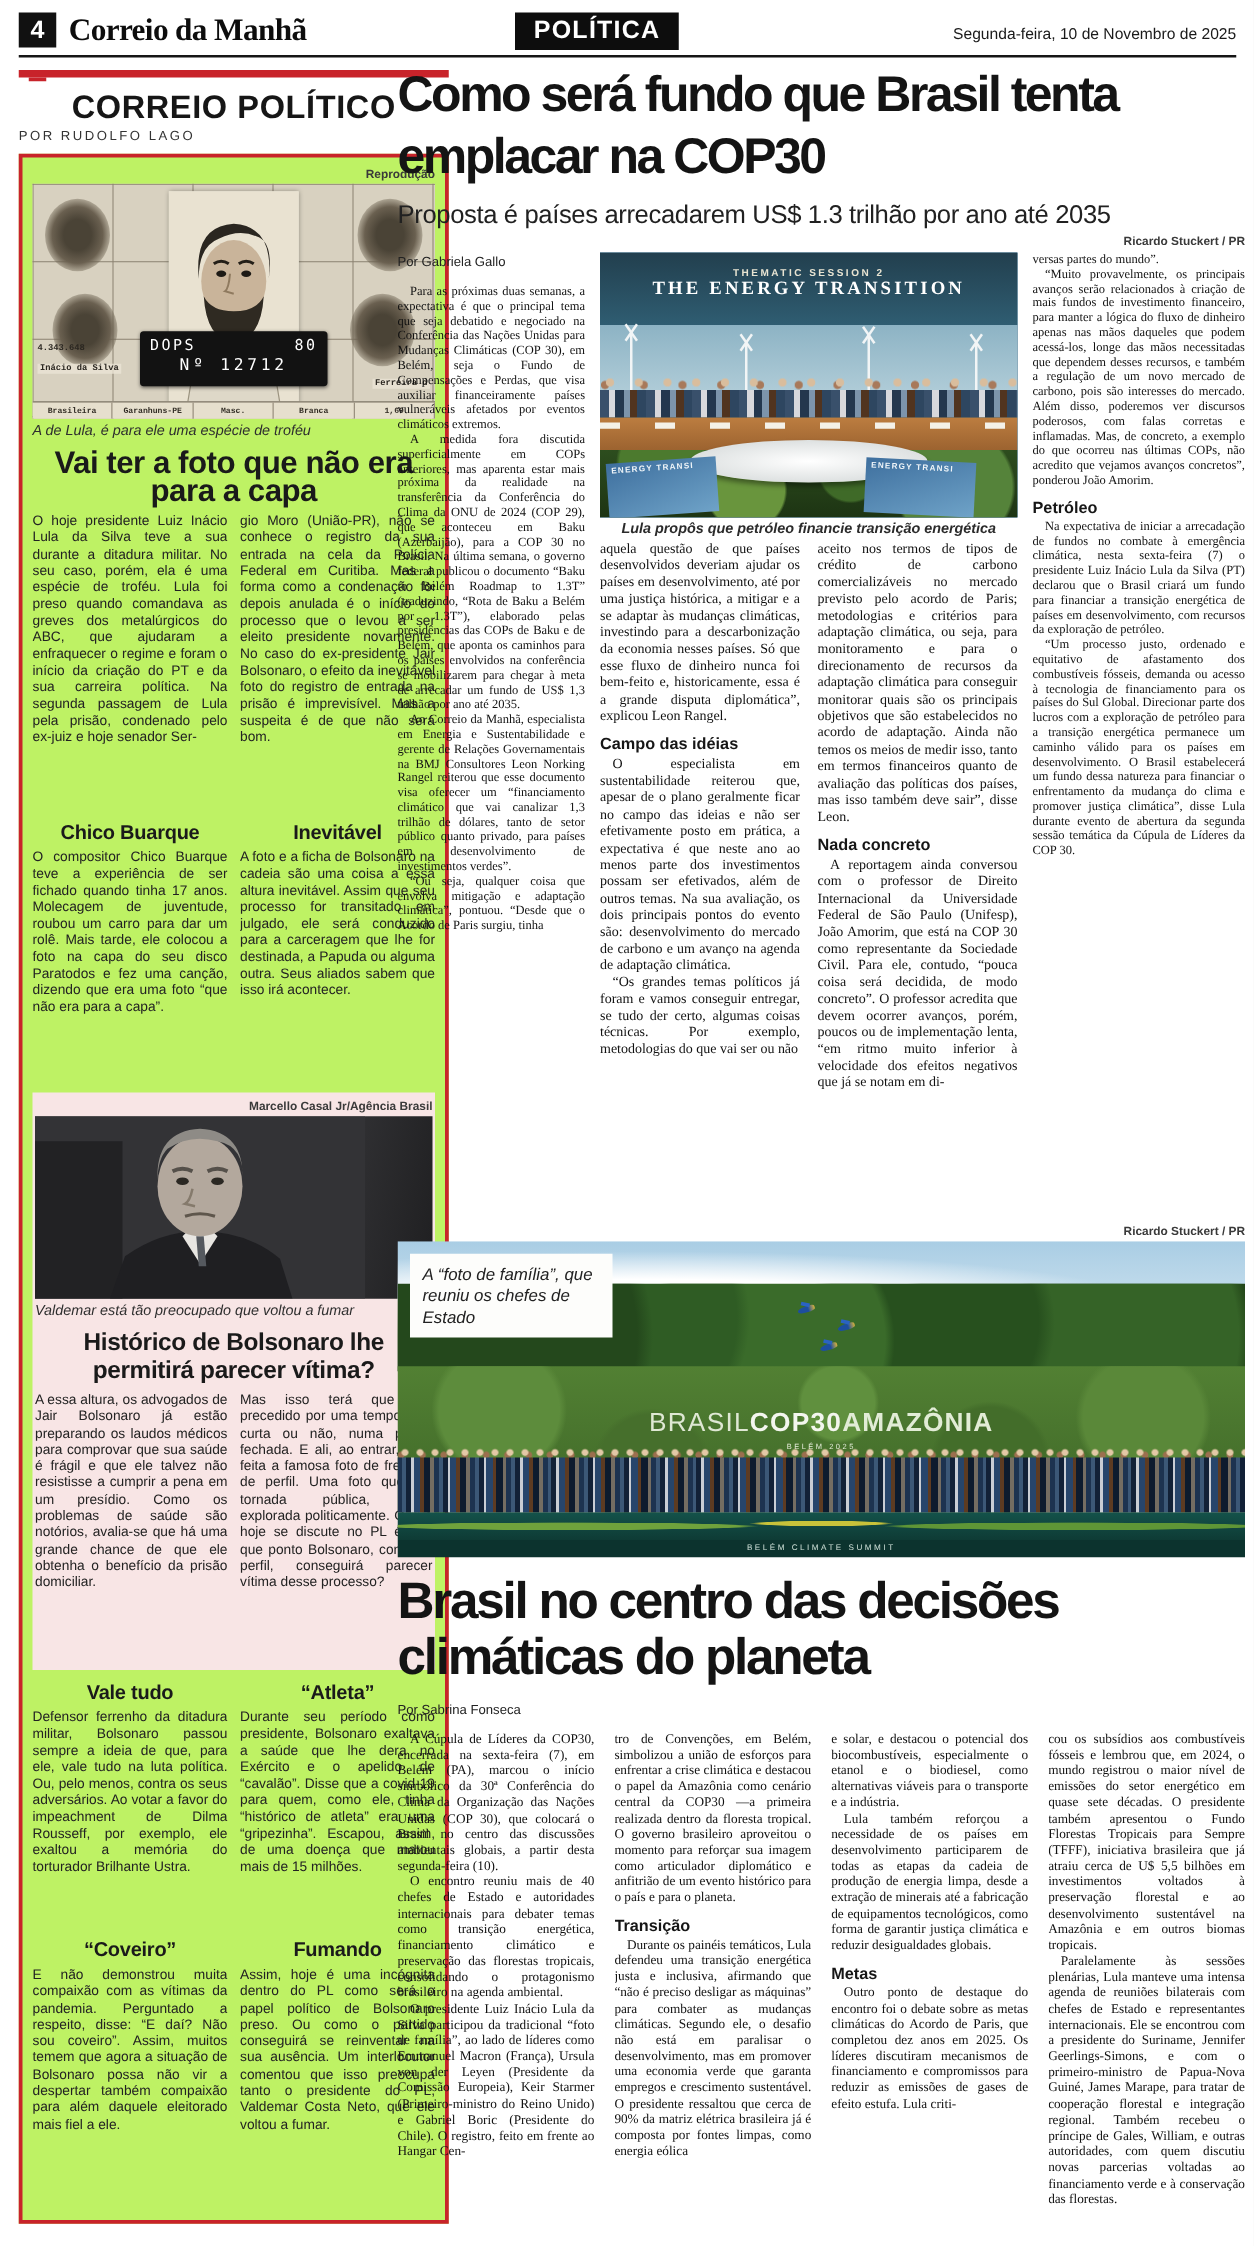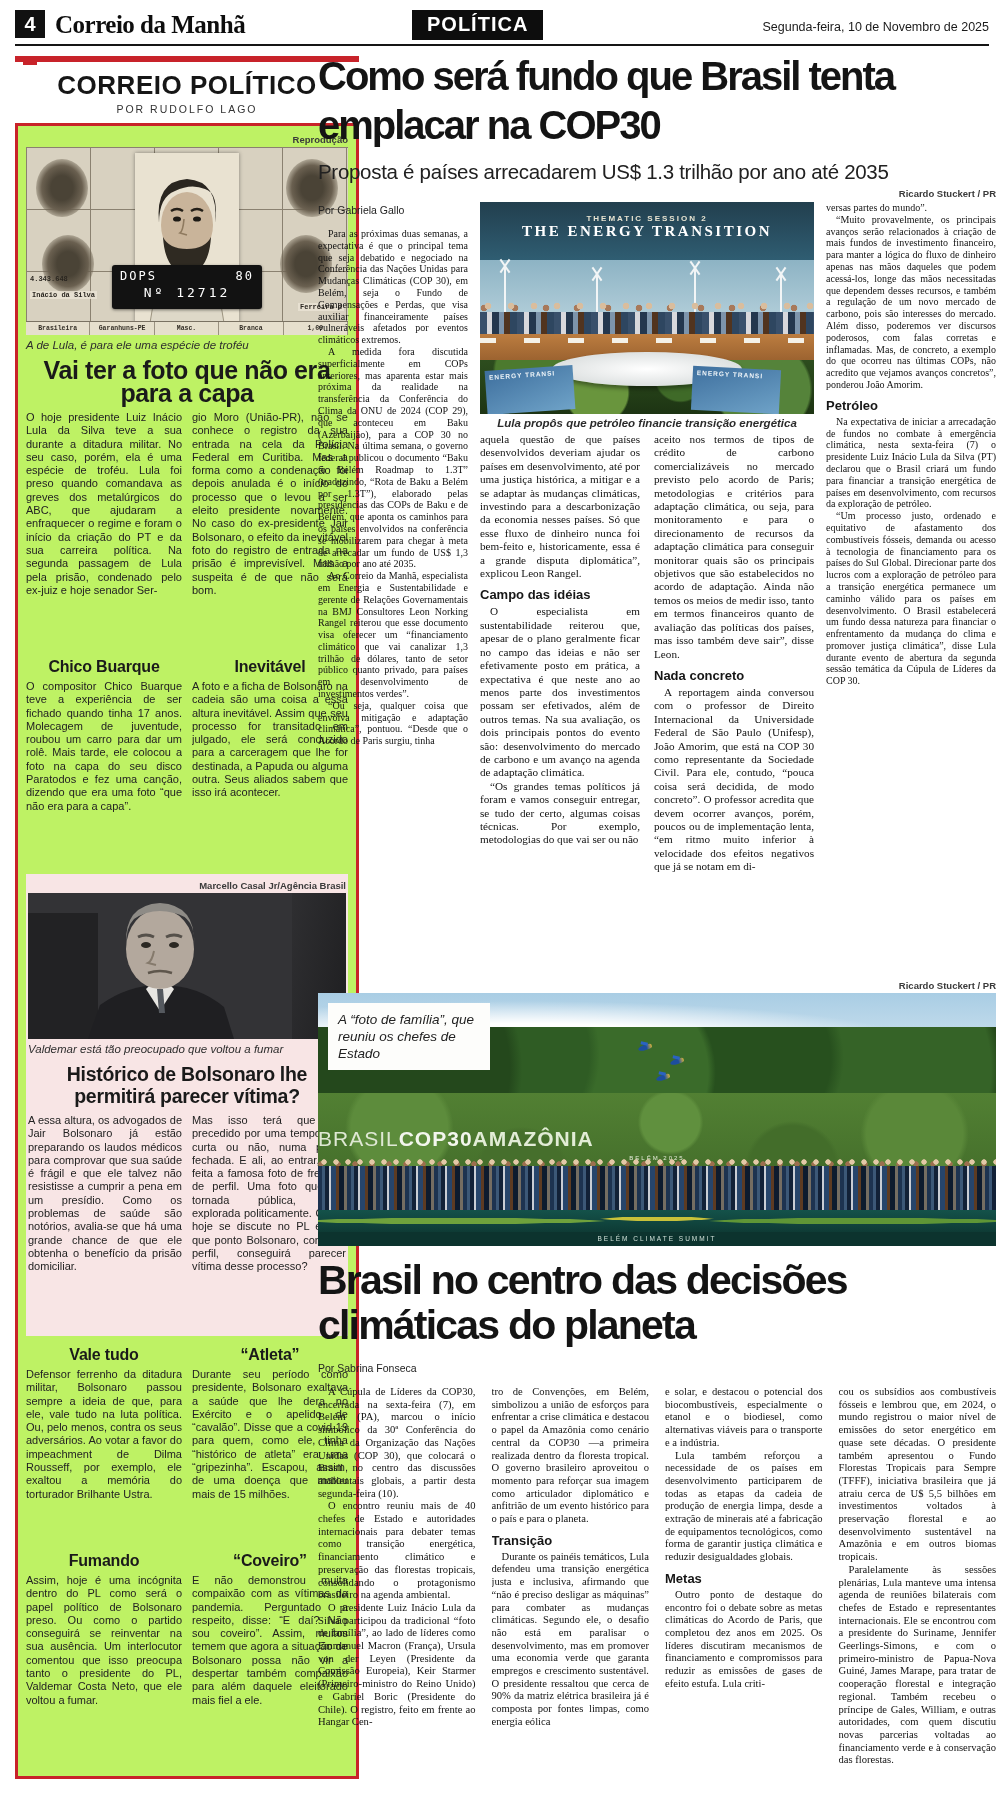--- a/index.html
+++ b/index.html
@@ -11,21 +11,21 @@
   .pg-num { position:absolute; left:0; top:2px; width:30px; height:28px; background:#111; color:#fff; font-weight:bold; font-size:20px; text-align:center; line-height:28px; }
   .masthead { position:absolute; left:40px; top:3px; font-family:"Liberation Serif", serif; font-weight:bold; font-size:25px; letter-spacing:-0.5px; color:#0d0d0d; }
   .section-box { position:absolute; left:397px; top:2px; background:#0d0d0d; color:#fff; font-weight:bold; font-size:20px; letter-spacing:1px; padding:3px 15px 4px; }
   .pg-date { position:absolute; right:0; top:12px; font-size:12.5px; color:#1a1a1a; }
 
   
   .leftcol { position:absolute; left:15px; top:56px; width:344px; }
   .red-bar { height:6px; background:#c8232a; margin-bottom:8px; position:relative; }
   .red-bar:before { content:""; position:absolute; left:8px; top:6px; width:14px; height:3px; background:#c8232a; }
   .lc-title { text-align:center; font-weight:800; font-size:26px; letter-spacing:0.5px; color:#161616; }
-  .lc-byline { text-align:center; font-size:10.5px; letter-spacing:2px; color:#333; margin-top:2px; }
+  .lc-byline { font-size:10.5px; letter-spacing:2px; color:#333; margin-top:2px; }
   .red-box { margin-top:8px; border:3px solid #c8232a; height:1656px; padding:8px 8px 6px; overflow:hidden; background:#bef264; }
   .credit { font-size:9.5px; font-weight:bold; color:#3a3a3a; text-align:right; }
   .caption { font-style:italic; font-size:11.5px; color:#2e2e2e; margin-top:4px; font-weight:500; }
   .lc-headline { text-align:center; font-weight:800; font-size:25px; line-height:23px; color:#1a1a1a; margin:8px 4px 6px; letter-spacing:-0.4px; }
   .two-col { display:flex; gap:10px; }
   .two-col > div { flex:1; overflow:hidden; }
   .lc-text { font-size:11px; line-height:13.3px; text-align:justify; color:#222; }
   .lc-sec-head { text-align:center; font-weight:800; font-size:16px; color:#1a1a1a; margin-bottom:4px; letter-spacing:-0.2px; }
   .h-intro { height:243px; margin-top:4px; }
   .h-secs { height:208px; margin-top:4px; }
@@ -114,21 +114,21 @@
                  linear-gradient(180deg, rgba(170,205,225,0) 0 8%, #2c5421 60%, #34602a 100%); }
   .macaw { position:absolute; width:14px; height:5px; background:linear-gradient(90deg,#1d4e9e 60%,#d8b23a); border-radius:60% 40% 40% 60%; transform:rotate(-18deg); }
   .macaw:before { content:""; position:absolute; left:4px; top:-3px; width:7px; height:3px; background:#2a63c2; transform:rotate(30deg); }
   .p2-hedge { position:absolute; top:100px; left:0; right:0; bottom:36px;
       background:radial-gradient(circle at 12% 30%, #5d8c3c 0 8%, transparent 9%),
                  radial-gradient(circle at 30% 70%, #466f2c 0 9%, transparent 10%),
                  radial-gradient(circle at 52% 25%, #60903e 0 8%, transparent 9%),
                  radial-gradient(circle at 70% 65%, #436d2a 0 9%, transparent 10%),
                  radial-gradient(circle at 88% 35%, #5a8839 0 8%, transparent 9%),
                  linear-gradient(#528033,#3f6828); }
-  .hedge-text { position:absolute; top:34px; left:0; right:0; text-align:left; color:#f3f6ee; letter-spacing:1px; }
+  .hedge-text { position:absolute; top:34px; left:0; right:0; text-align:center; color:#f3f6ee; letter-spacing:1px; }
   .hedge-text .thin { font-weight:300; color:#dfe8d4; font-size:21px; }
   .hedge-text .bold { font-weight:800; font-size:21px; }
   .hedge-sub { position:absolute; top:62px; left:0; right:0; text-align:center; font-size:6px; letter-spacing:2px; color:#e6edda; }
   .p2-crowd-heads { position:absolute; left:0; right:0; bottom:78px; height:13px;
       background-image:radial-gradient(circle 2.4px at 6px 7px, #e3c8a6 0 2.4px, transparent 3px),
                        radial-gradient(circle 2.4px at 3px 9px, #9c6f4e 0 2.4px, transparent 3px);
       background-size:12px 13px, 17px 13px; }
   .p2-crowd { position:absolute; left:0; right:0; bottom:36px; height:44px;
       background:repeating-linear-gradient(90deg,#1d3350 0 4px,#3c5877 4px 7px,#122137 7px 11px,#c9cdd4 11px 13px,#27456b 13px 18px,#5d3b22 18px 21px,#0d1b2e 21px 26px,#746d62 26px 29px); }
   .p2-base { position:absolute; left:0; right:0; bottom:14px; height:22px;
@@ -254,26 +254,26 @@
           <div class="lc-text">Defensor ferrenho da ditadura militar, Bolsonaro passou sempre a ideia de que, para ele, vale tudo na luta política. Ou, pelo menos, contra os seus adversários. Ao votar a favor do impeachment de Dilma Rousseff, por exemplo, ele exaltou a memória do torturador Brilhante Ustra.</div>
         </div>
         <div>
           <div class="lc-sec-head">“Atleta”</div>
           <div class="lc-text">Durante seu período como presidente, Bolsonaro exaltava a saúde que lhe dera no Exército e o apelido de “cavalão”. Disse que a covid-19 para quem, como ele, tinha “histórico de atleta” era uma “gripezinha”. Escapou, assim, de uma doença que matou mais de 15 milhões.</div>
         </div>
       </div>
 
       <div class="two-col" style="height:200px; margin-top:6px;">
         <div>
+          <div class="lc-sec-head">“Coveiro”</div>
+          <div class="lc-text">E não demonstrou muita compaixão com as vítimas da pandemia. Perguntado a respeito, disse: “E daí? Não sou coveiro”. Assim, muitos temem que agora a situação de Bolsonaro possa não vir a despertar também compaixão para além daquele eleitorado mais fiel a ele.</div>
+        </div>
+        <div>
           <div class="lc-sec-head">Fumando</div>
           <div class="lc-text">Assim, hoje é uma incógnita dentro do PL como será o papel político de Bolsonaro preso. Ou como o partido conseguirá se reinventar na sua ausência. Um interlocutor comentou que isso preocupa tanto o presidente do PL, Valdemar Costa Neto, que ele voltou a fumar.</div>
-        </div>
-        <div>
-          <div class="lc-sec-head">“Coveiro”</div>
-          <div class="lc-text">E não demonstrou muita compaixão com as vítimas da pandemia. Perguntado a respeito, disse: “E daí? Não sou coveiro”. Assim, muitos temem que agora a situação de Bolsonaro possa não vir a despertar também compaixão para além daquele eleitorado mais fiel a ele.</div>
         </div>
       </div>
     </div>
   </div>
 
   <div class="main">
 
     <div>
       <div class="a1-headline">Como será fundo que Brasil tenta emplacar na COP30</div>
       <div class="a1-subhead">Proposta é países arrecadarem US$ 1.3 trilhão por ano até 2035</div>

